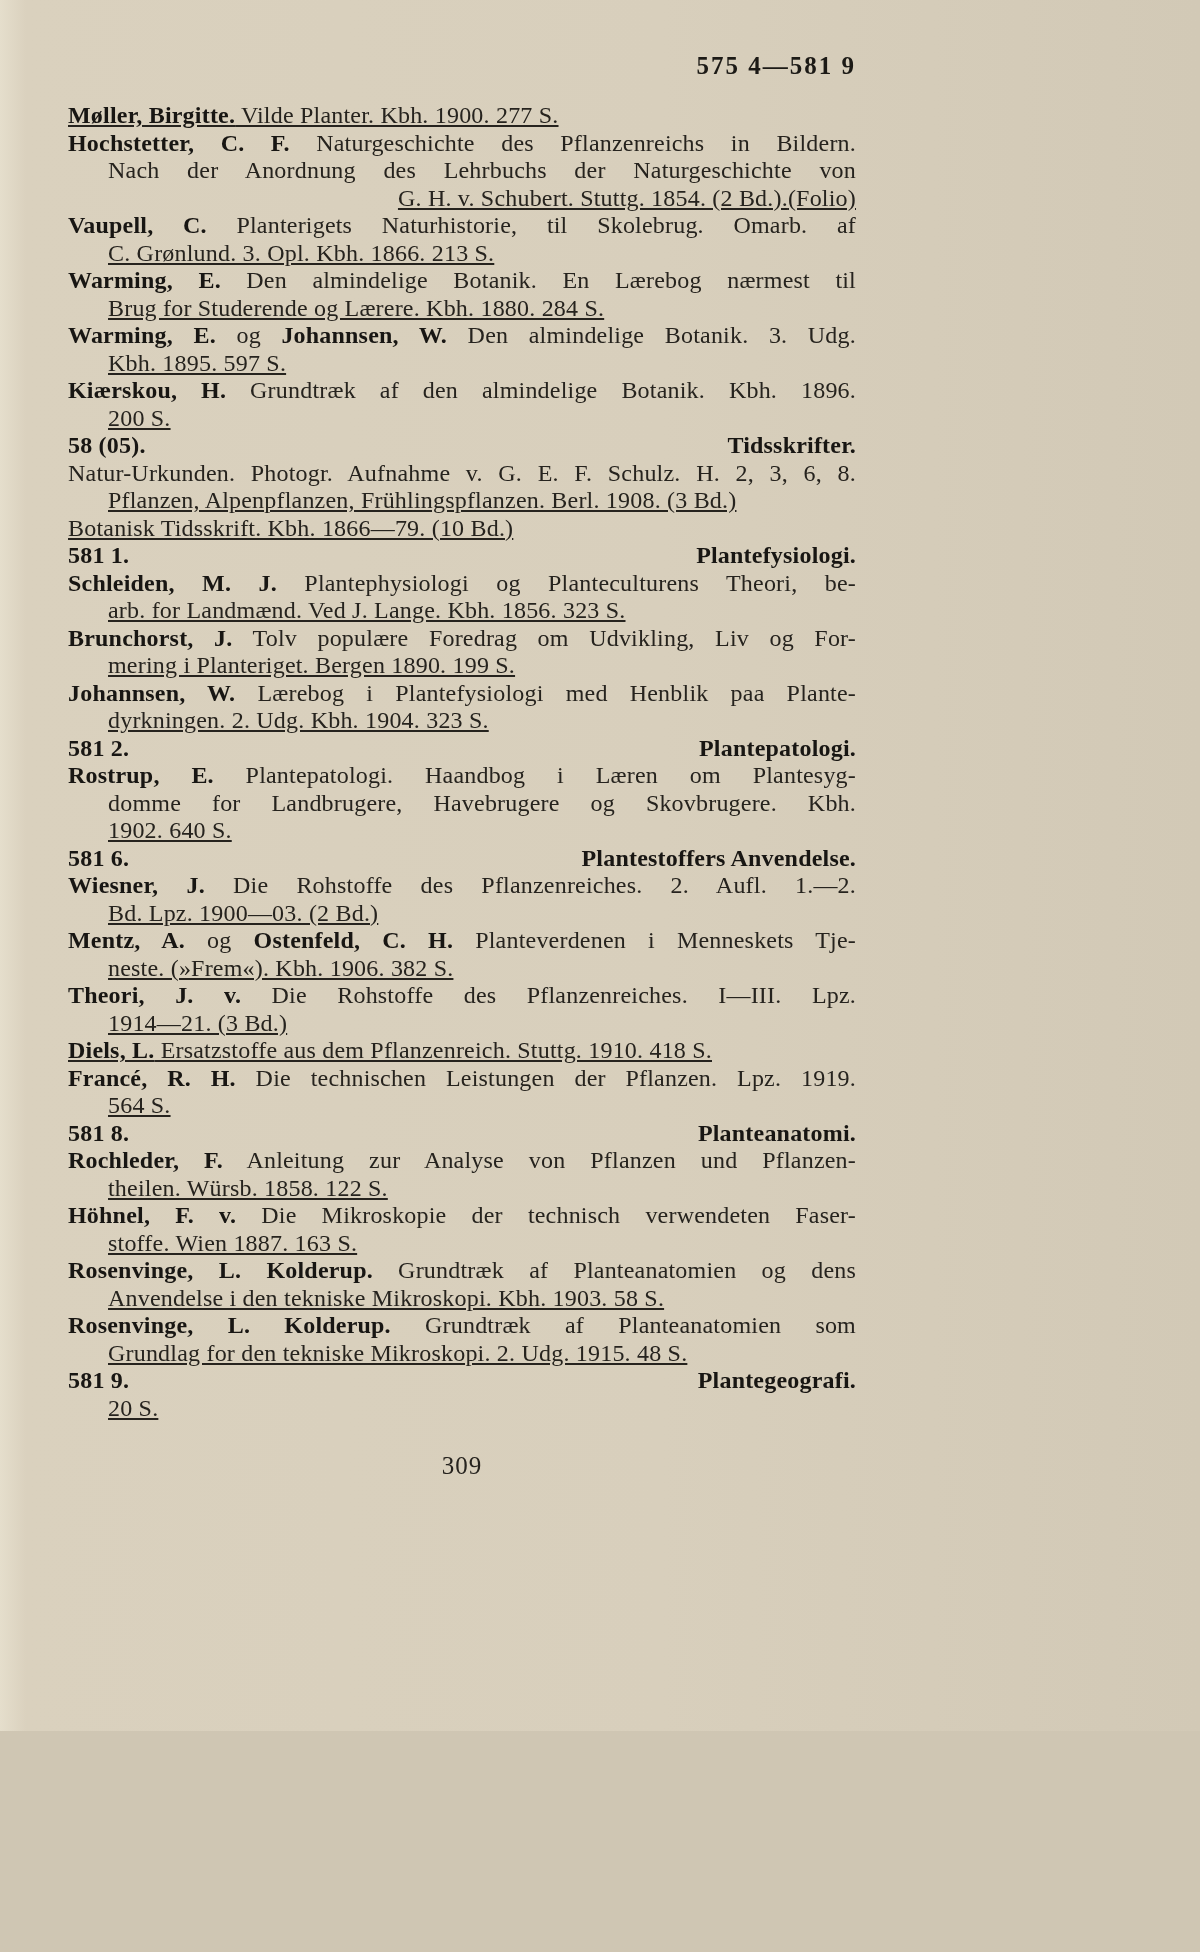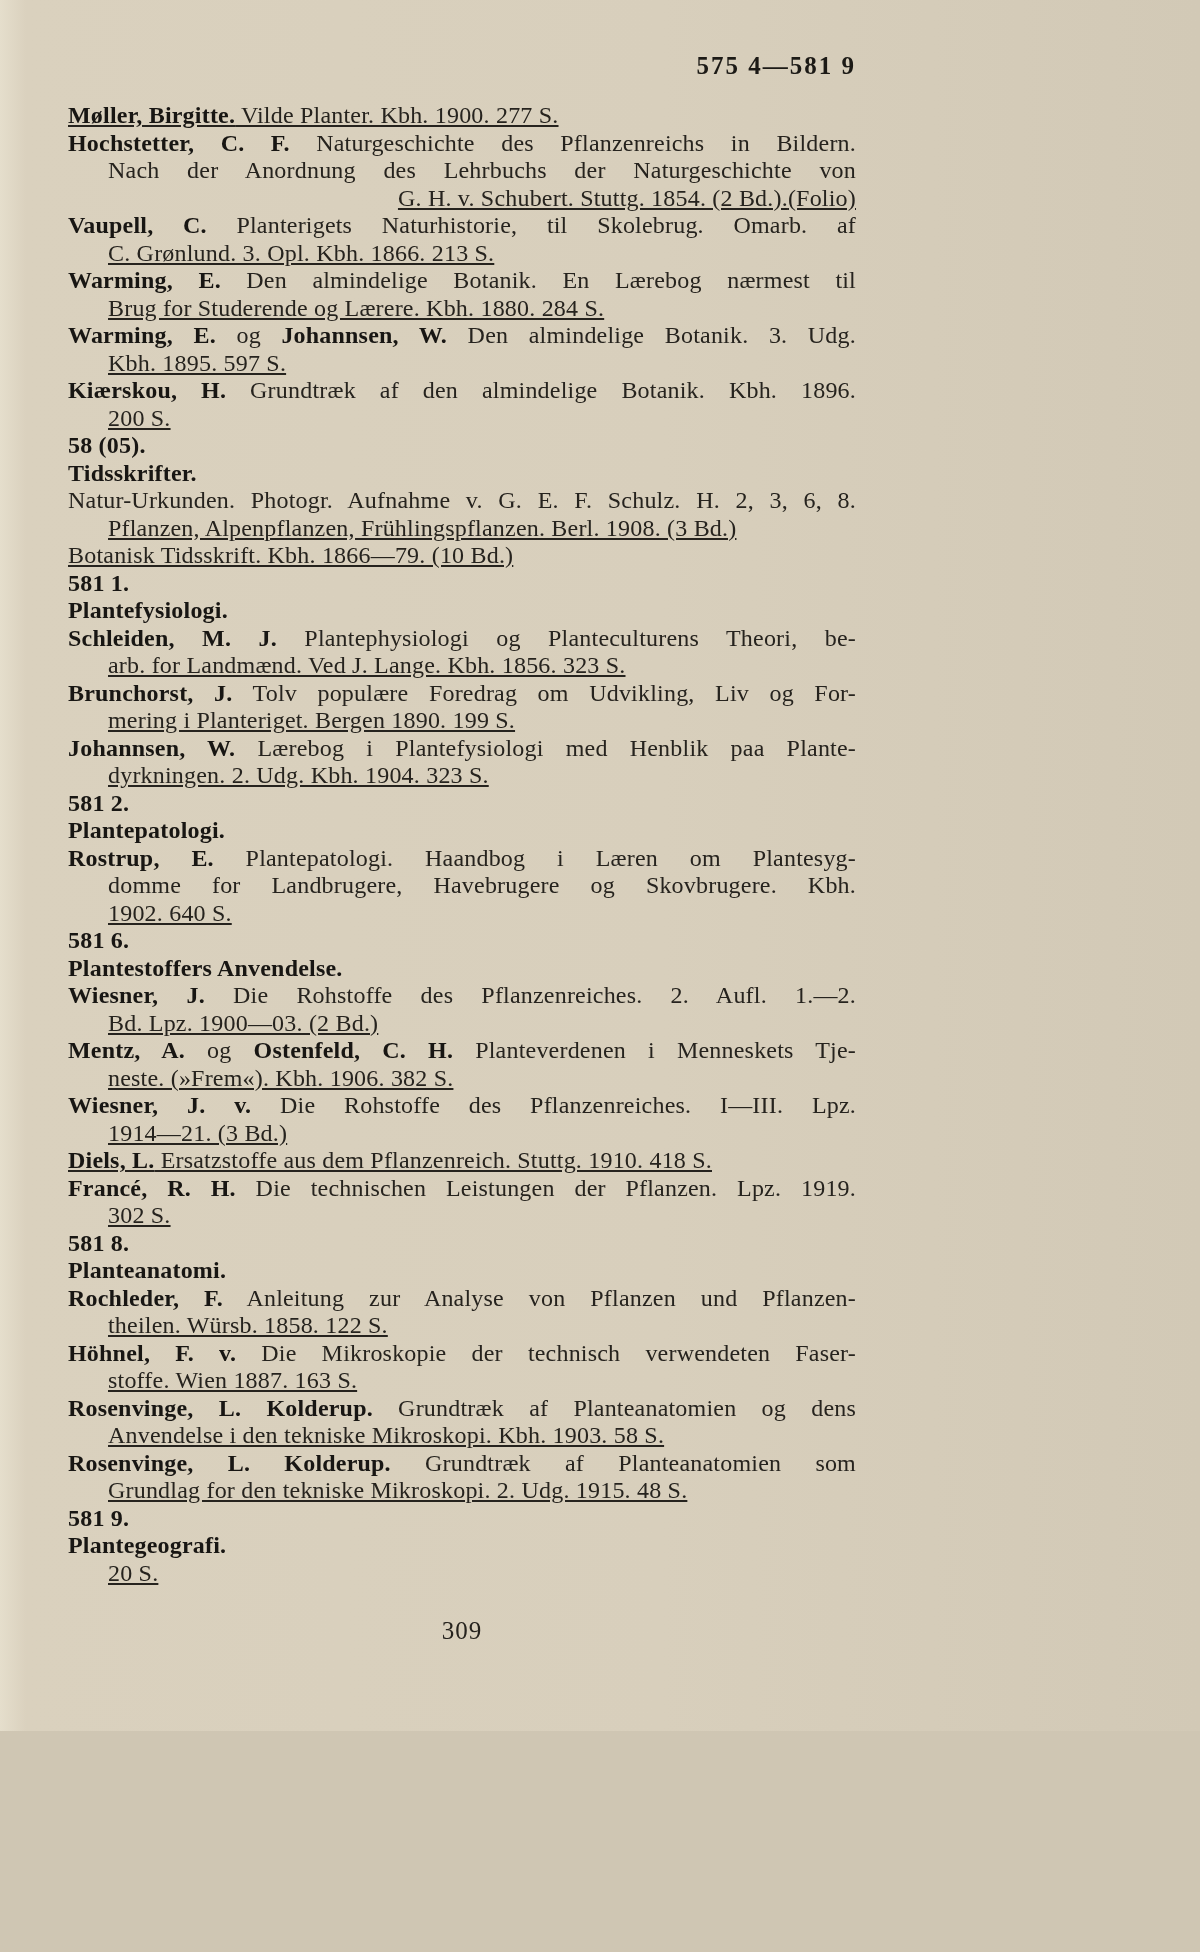--- a/index.html
+++ b/index.html
@@ -17,21 +17,21 @@
     font-weight:700; text-align:right;
     font-size:25px; line-height:28px; letter-spacing:2px;
     color:#1c1a16; margin-bottom:22px;
   }
   .entries { font-size:24px; line-height:27.5px; letter-spacing:0.2px; }
   .line { text-align:justify; text-align-last:justify; }
   .line.last { text-align-last:left;text-decoration:underline; }
   .line.cont { padding-left:40px; }
   .line.spread { display:flex; justify-content:flex-end; text-align:left; text-align-last:left; }
   .b { font-weight:700; color:#181613; }
-  .section { display:flex; justify-content:space-between; font-weight:700; color:#181613;flex-direction:column; }
+  .section { display:flex; justify-content:space-between; font-weight:700; color:#181613; }
   .page-number { text-align:center; margin-top:30px; font-size:25px; letter-spacing:1px; color:#26231e; }
 </style>
 </head>
 <body>
 
 <div class="page">
   <div class="textblock">
     <div class="header-code">575 4—581 9</div>
     <div class="entries">
         <div class="entry">
@@ -103,29 +103,29 @@
         </div>
         <div class="entry">
           <div class="line"><span class="b">Wiesner, J.</span><span> Die Rohstoffe des Pflanzenreiches. 2. Aufl. 1.—2.</span></div>
           <div class="line cont last"><span>Bd. Lpz. 1900—03. (2 Bd.)</span></div>
         </div>
         <div class="entry">
           <div class="line"><span class="b">Mentz, A.</span><span> og </span><span class="b">Ostenfeld, C. H.</span><span> Planteverdenen i Menneskets Tje-</span></div>
           <div class="line cont last"><span>neste. (»Frem«). Kbh. 1906. 382 S.</span></div>
         </div>
         <div class="entry">
-          <div class="line"><span class="b">Wiesner, J. v.</span><span> Die Rohstoffe des Pflanzenreiches. I—III. Lpz.</span></div>
+          <div class="line"><span class="b">Theori, J. v.</span><span> Die Rohstoffe des Pflanzenreiches. I—III. Lpz.</span></div>
           <div class="line cont last"><span>1914—21. (3 Bd.)</span></div>
         </div>
         <div class="entry">
           <div class="line last"><span class="b">Diels, L.</span><span> Ersatzstoffe aus dem Pflanzenreich. Stuttg. 1910. 418 S.</span></div>
         </div>
         <div class="entry">
           <div class="line"><span class="b">Francé, R. H.</span><span> Die technischen Leistungen der Pflanzen. Lpz. 1919.</span></div>
-          <div class="line cont last"><span>302 S.</span></div>
+          <div class="line cont last"><span>564 S.</span></div>
         </div>
         <div class="section">
           <span>581 8.</span>
           <span>Planteanatomi.</span>
         </div>
         <div class="entry">
           <div class="line"><span class="b">Rochleder, F.</span><span> Anleitung zur Analyse von Pflanzen und Pflanzen-</span></div>
           <div class="line cont last"><span>theilen. Würsb. 1858. 122 S.</span></div>
         </div>
         <div class="entry">

